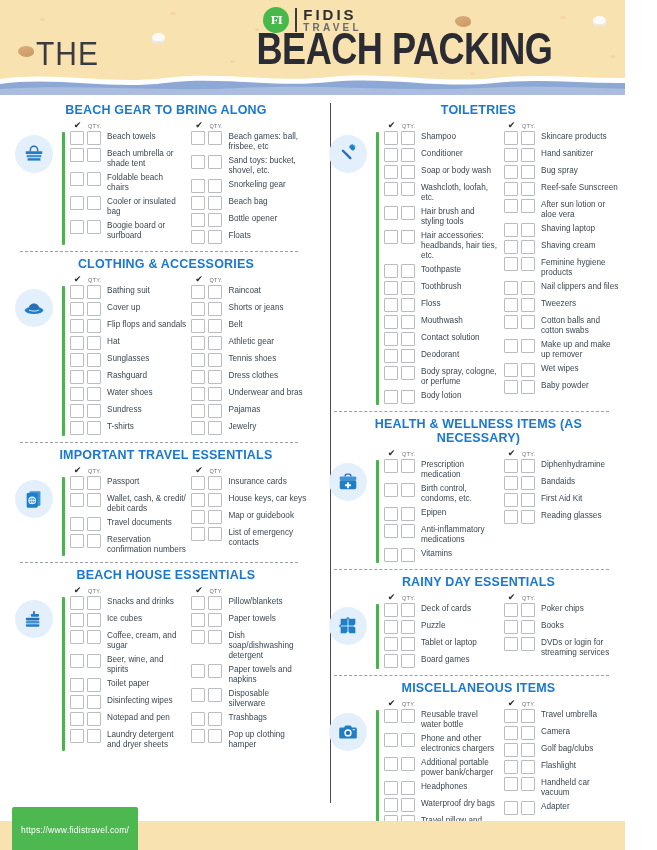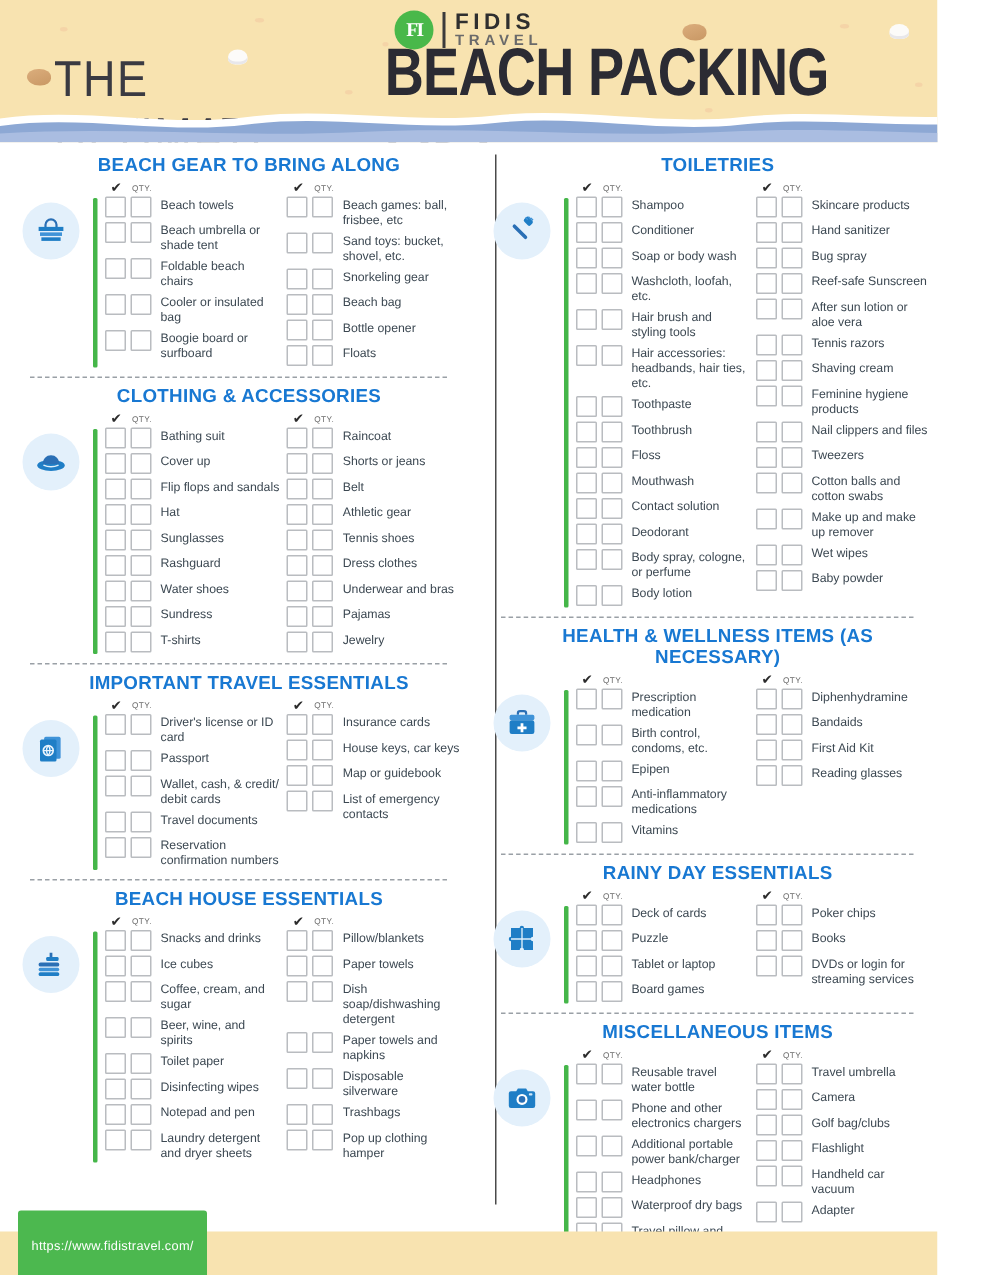--- a/index.html
+++ b/index.html
@@ -378,25 +378,20 @@
                   <path d="M6.4 13.5h7.2M10 9.9c1.7 1.9 1.7 5.3 0 7.2M10 9.9c-1.7 1.9-1.7 5.3 0 7.2" stroke="#eaf4fd" stroke-width="1" fill="none"></path>
                 </svg>
               </div>
             </div>
             <div class="green-bar"></div>
             <div class="cols-2">
               <div class="subcol">
                 <div class="cbhead">
                   <span class="tick">✔</span>
                   <span class="qty">QTY.</span>
-                </div>
-                <div class="row">
-                  <div class="box"></div>
-                  <div class="box"></div>
-                  <span class="label">Driver's license or ID card</span>
                 </div>
                 <div class="row">
                   <div class="box"></div>
                   <div class="box"></div>
                   <span class="label">Passport</span>
                 </div>
                 <div class="row">
                   <div class="box"></div>
                   <div class="box"></div>
                   <span class="label">Wallet, cash, &amp; credit/ debit cards</span>
@@ -667,21 +662,21 @@
                   <span class="label">Reef-safe Sunscreen</span>
                 </div>
                 <div class="row">
                   <div class="box"></div>
                   <div class="box"></div>
                   <span class="label">After sun lotion or aloe vera</span>
                 </div>
                 <div class="row">
                   <div class="box"></div>
                   <div class="box"></div>
-                  <span class="label">Tennis razors</span>
+                  <span class="label">Shaving laptop</span>
                 </div>
                 <div class="row">
                   <div class="box"></div>
                   <div class="box"></div>
                   <span class="label">Shaving cream</span>
                 </div>
                 <div class="row">
                   <div class="box"></div>
                   <div class="box"></div>
                   <span class="label">Feminine hygiene products</span>

